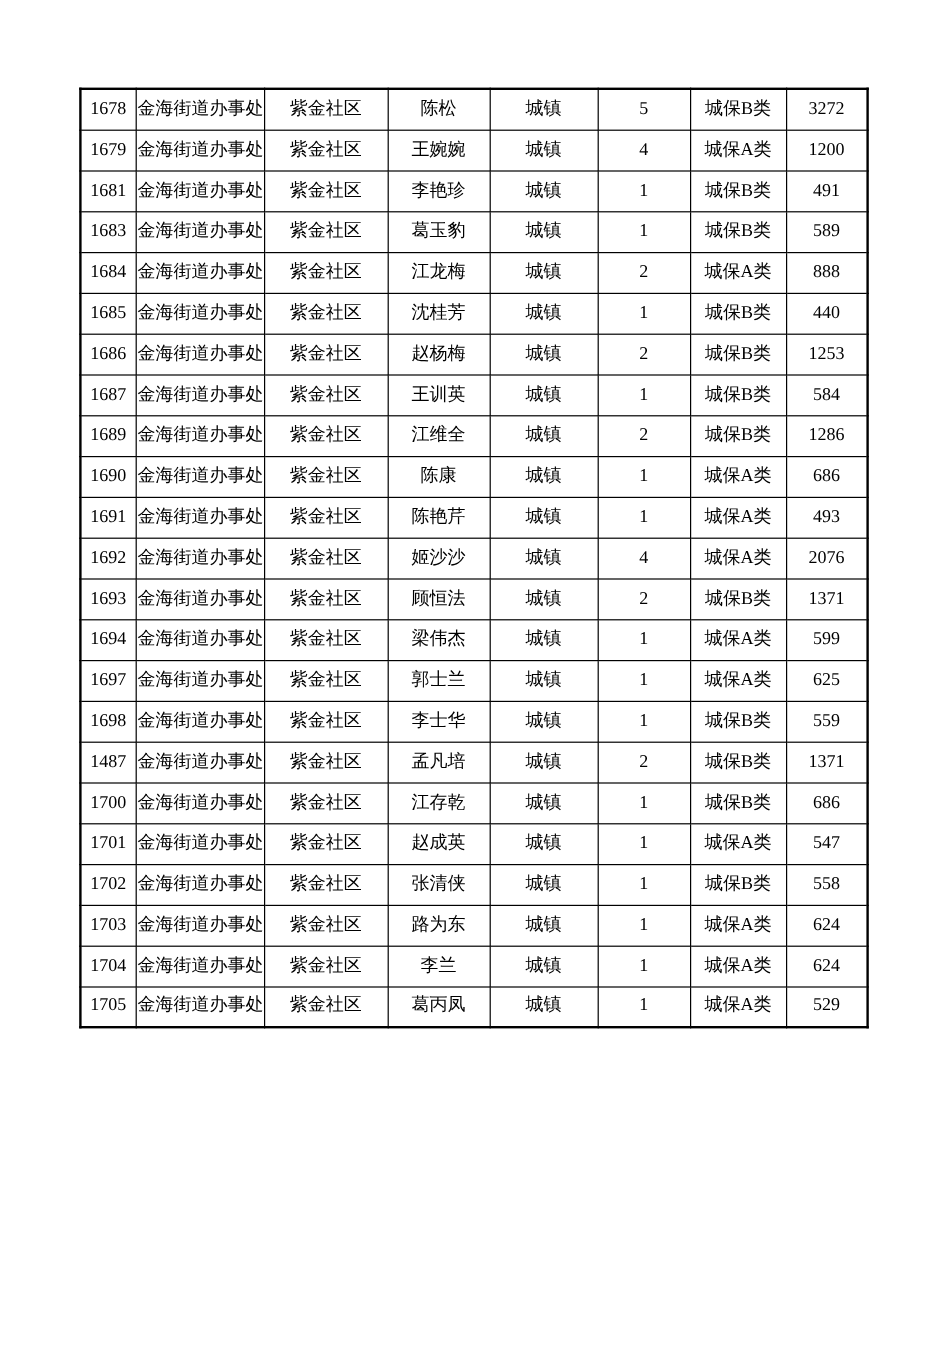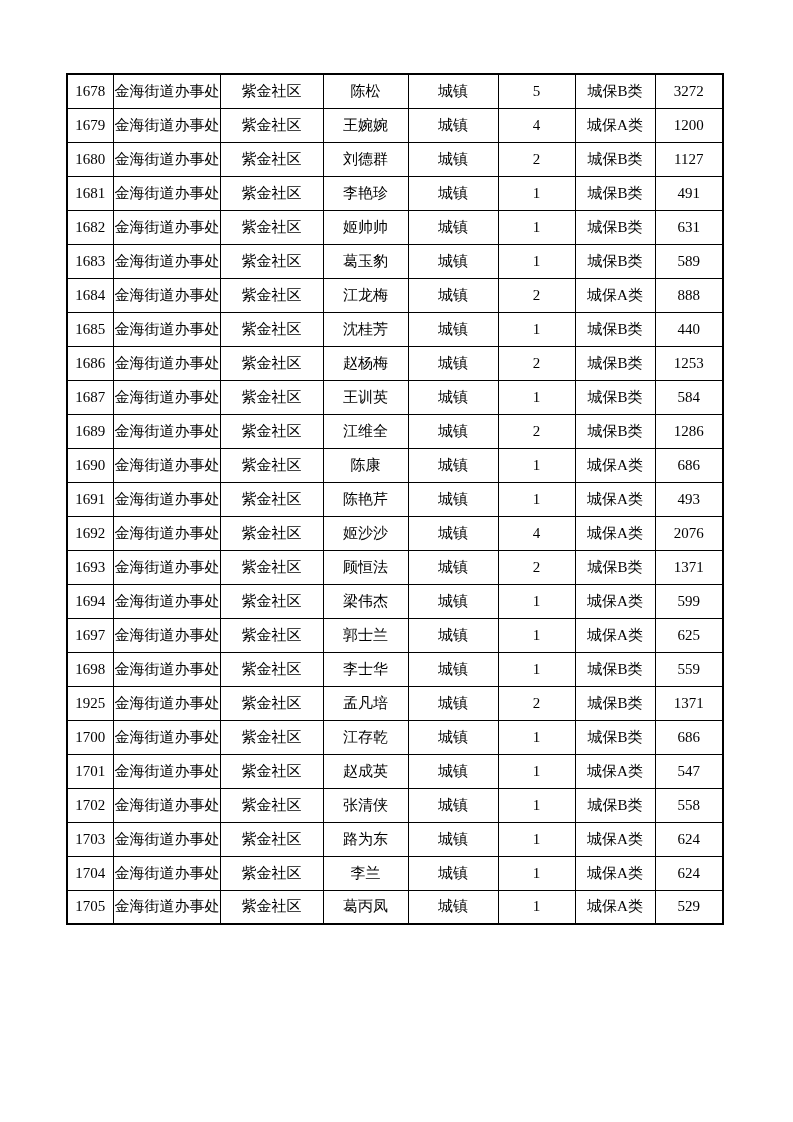--- a/index.html
+++ b/index.html
@@ -78,50 +78,30 @@
         <td class="cell-seq">1679</td>
         <td class="cell-office">金海街道办事处</td>
         <td class="cell-community">紫金社区</td>
         <td class="cell-name">王婉婉</td>
         <td class="cell-residence">城镇</td>
         <td class="cell-count">4</td>
         <td class="cell-category">城保A类</td>
         <td class="cell-amount">1200</td>
       </tr>
       <tr>
-        <td class="cell-seq">1680</td>
-        <td class="cell-office">金海街道办事处</td>
-        <td class="cell-community">紫金社区</td>
-        <td class="cell-name">刘德群</td>
-        <td class="cell-residence">城镇</td>
-        <td class="cell-count">2</td>
-        <td class="cell-category">城保B类</td>
-        <td class="cell-amount">1127</td>
-      </tr>
-      <tr>
         <td class="cell-seq">1681</td>
         <td class="cell-office">金海街道办事处</td>
         <td class="cell-community">紫金社区</td>
         <td class="cell-name">李艳珍</td>
         <td class="cell-residence">城镇</td>
         <td class="cell-count">1</td>
         <td class="cell-category">城保B类</td>
         <td class="cell-amount">491</td>
       </tr>
       <tr>
-        <td class="cell-seq">1682</td>
-        <td class="cell-office">金海街道办事处</td>
-        <td class="cell-community">紫金社区</td>
-        <td class="cell-name">姬帅帅</td>
-        <td class="cell-residence">城镇</td>
-        <td class="cell-count">1</td>
-        <td class="cell-category">城保B类</td>
-        <td class="cell-amount">631</td>
-      </tr>
-      <tr>
         <td class="cell-seq">1683</td>
         <td class="cell-office">金海街道办事处</td>
         <td class="cell-community">紫金社区</td>
         <td class="cell-name">葛玉豹</td>
         <td class="cell-residence">城镇</td>
         <td class="cell-count">1</td>
         <td class="cell-category">城保B类</td>
         <td class="cell-amount">589</td>
       </tr>
       <tr>
@@ -238,21 +218,21 @@
         <td class="cell-seq">1698</td>
         <td class="cell-office">金海街道办事处</td>
         <td class="cell-community">紫金社区</td>
         <td class="cell-name">李士华</td>
         <td class="cell-residence">城镇</td>
         <td class="cell-count">1</td>
         <td class="cell-category">城保B类</td>
         <td class="cell-amount">559</td>
       </tr>
       <tr>
-        <td class="cell-seq">1925</td>
+        <td class="cell-seq">1487</td>
         <td class="cell-office">金海街道办事处</td>
         <td class="cell-community">紫金社区</td>
         <td class="cell-name">孟凡培</td>
         <td class="cell-residence">城镇</td>
         <td class="cell-count">2</td>
         <td class="cell-category">城保B类</td>
         <td class="cell-amount">1371</td>
       </tr>
       <tr>
         <td class="cell-seq">1700</td>

